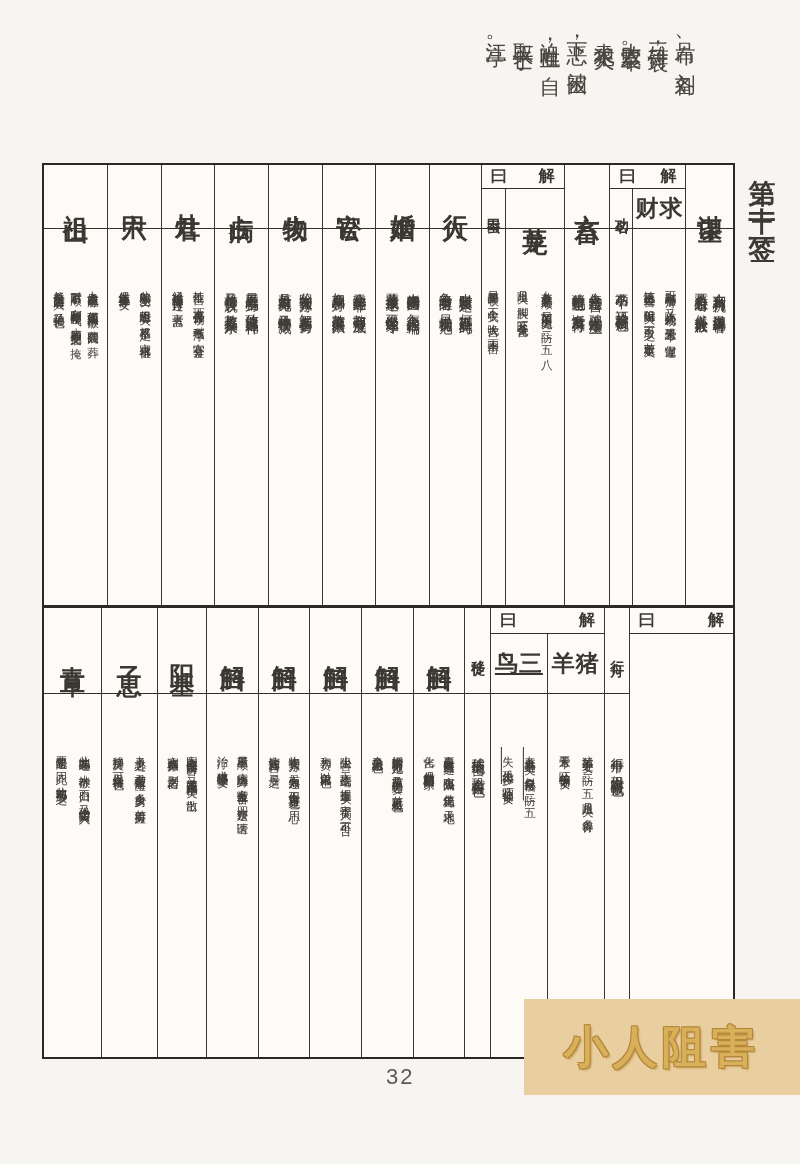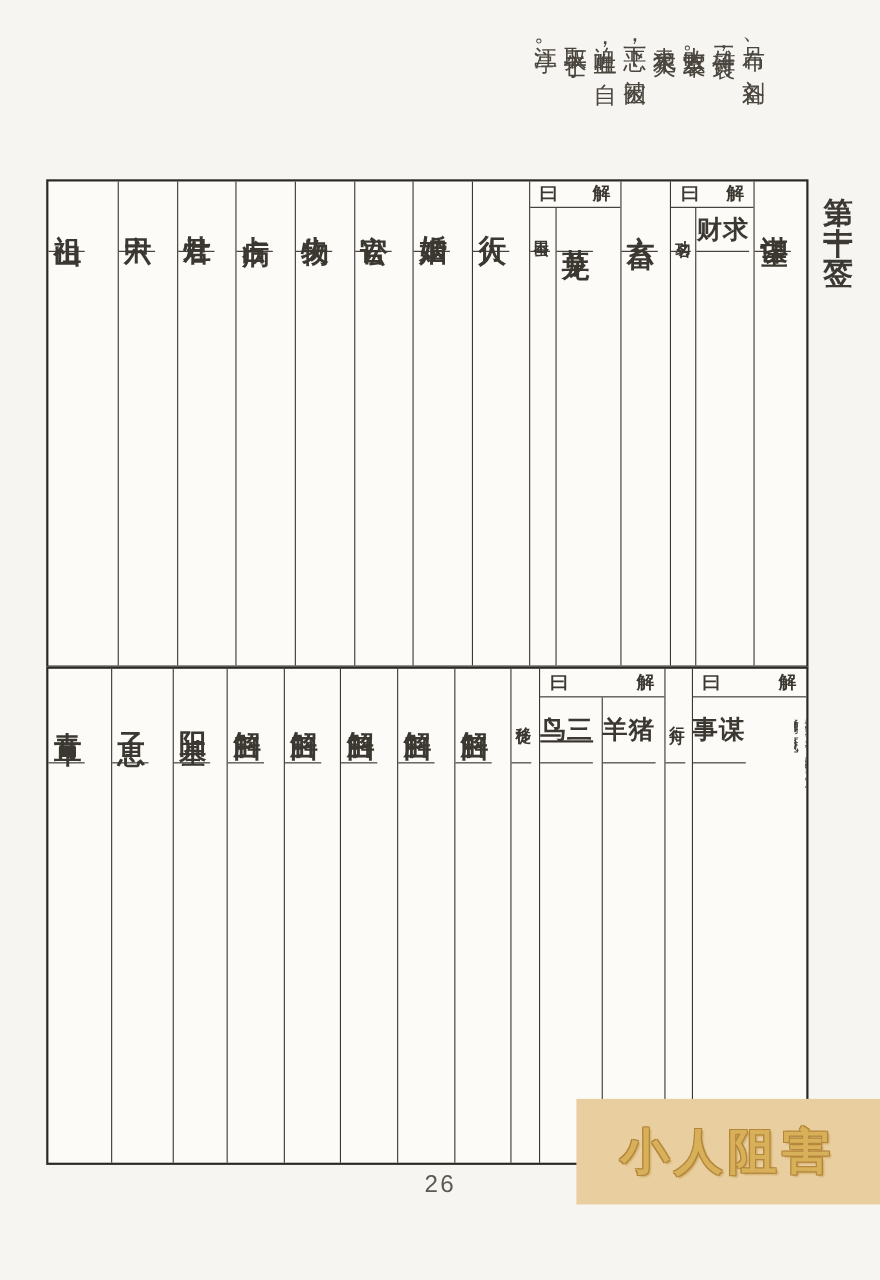--- a/index.html
+++ b/index.html
@@ -25,21 +25,21 @@
     position:absolute; left:42px; width:693px;
     display:flex; flex-direction:row-reverse;
     border:2.5px solid #2c2925; background:#fcfbf8;
     box-sizing:border-box;
   }
   #table1{top:163px; height:444px;}
   #table2{top:606px; height:453px;}
   .ftable > *{border-left:1.3px solid #3a3631; box-sizing:border-box;}
   .ftable > *:last-child{border-left:none;}
 
-  .tcol{display:flex; flex-direction:row; min-width:0;gap:44px;}
+  .tcol{display:flex; flex-direction:column; min-width:0;gap:44px;}
   .tgroup{display:flex; flex-direction:column; min-width:0;}
   .subrow{display:flex; flex-direction:row-reverse; flex:1; min-height:0;}
   .subrow > *{border-left:1.1px solid #3a3631; box-sizing:border-box;}
   .subrow > *:last-child{border-left:none;}
 
   .chead{
     display:flex; align-items:center; justify-content:center;
     border-bottom:1.4px solid #33302b; box-sizing:border-box;
     color:#3b3731; flex:none;
   }
@@ -208,27 +208,20 @@
         </div>
       </div>
     </div>
   <div class="ftable t2" id="table2">
       <div class="tgroup" style="flex: 100 1 0px;">
         <div class="span-head">
           <span>曰</span>
           <span>解</span>
         </div>
         <div class="subrow">
-          <div class="tcol" style="flex: 44 1 0px;">
-            <div class="chead hh">事谋</div>
-            <div class="cbody">
-              <span class="vtext" style="font-size: 11.5px; line-height: 17px;">谋事有小人害累　有口舌　防祸非失财　宜用
-些财帛帮助　事可成也</span>
-            </div>
-          </div>
         </div>
       </div>
       <div class="tcol narrow" style="flex: 23 1 0px;">
         <div class="chead hn">行舟</div>
         <div class="cbody">
           <span class="vtext" style="font-size: 13.5px; line-height: 14px;">行舟中平　但恐防有盗贼也</span>
         </div>
       </div>
       <div class="tgroup" style="flex: 109 1 0px;">
         <div class="span-head">
@@ -309,17 +302,17 @@
       </div>
       <div class="tcol" style="flex: 55 1 0px;">
         <div class="chead hv">青草</div>
         <div class="cbody">
           <span class="vtext" style="font-size: 11.5px; line-height: 23px;">此地龙运不旺　水神散　不归口　又恐傍边古穴阴人
 要怨要阻　因此　此地切不可取之</span>
         </div>
       </div>
     </div>
 
-  <div class="page-number">26</div>
+  <div class="page-number">32</div>
   <div class="watermark">
     <span>小人阻害</span>
   </div>
 </div>
 
 </body></html>

